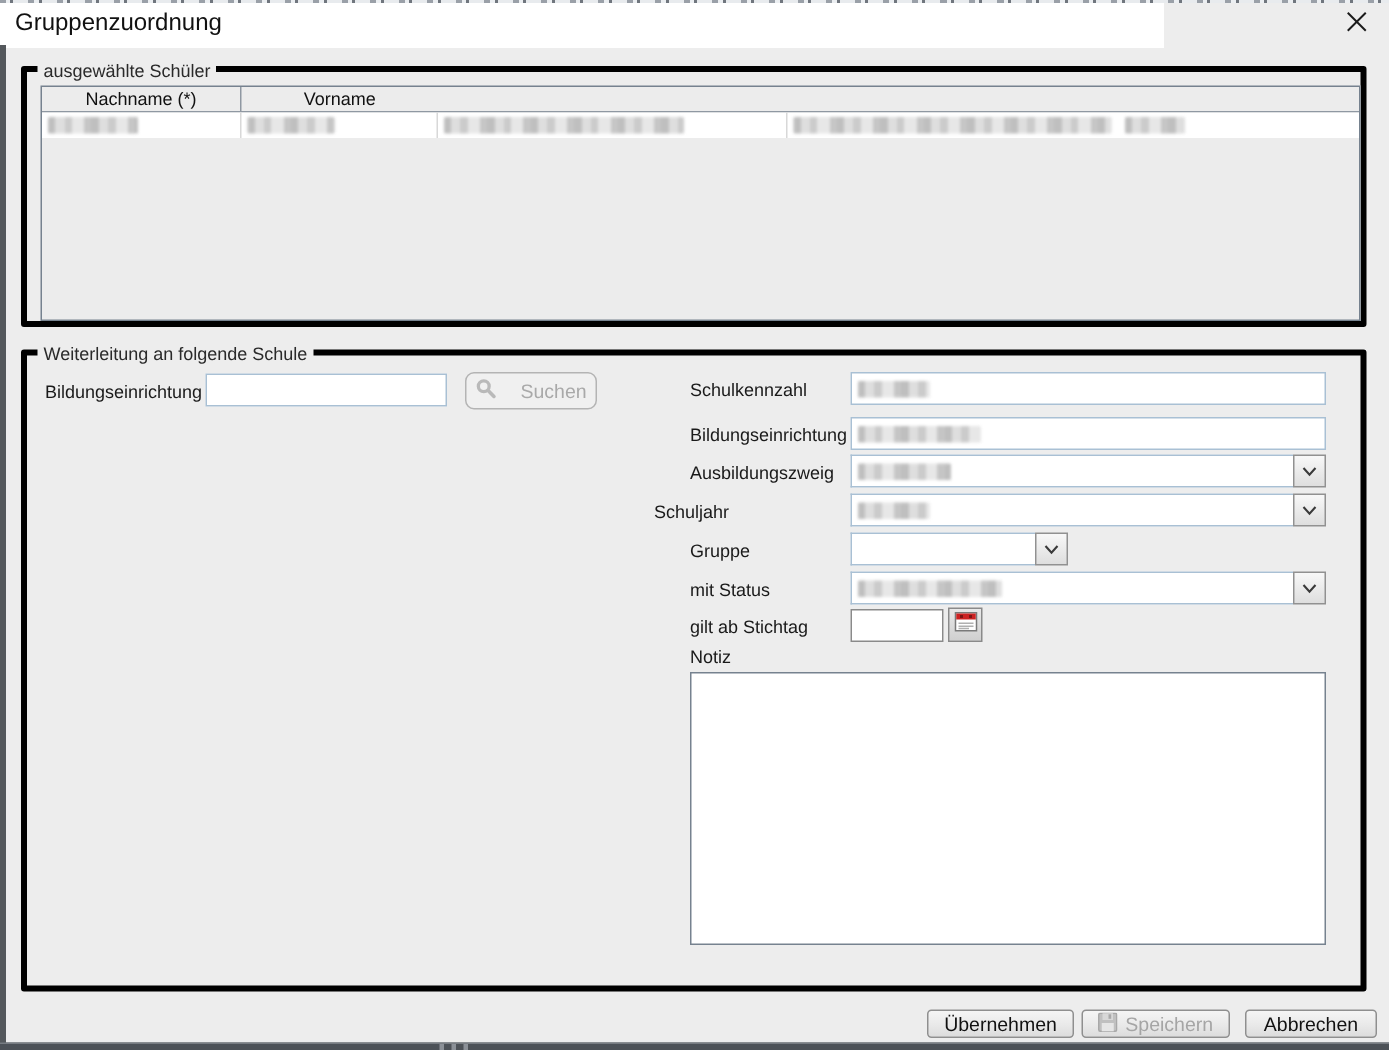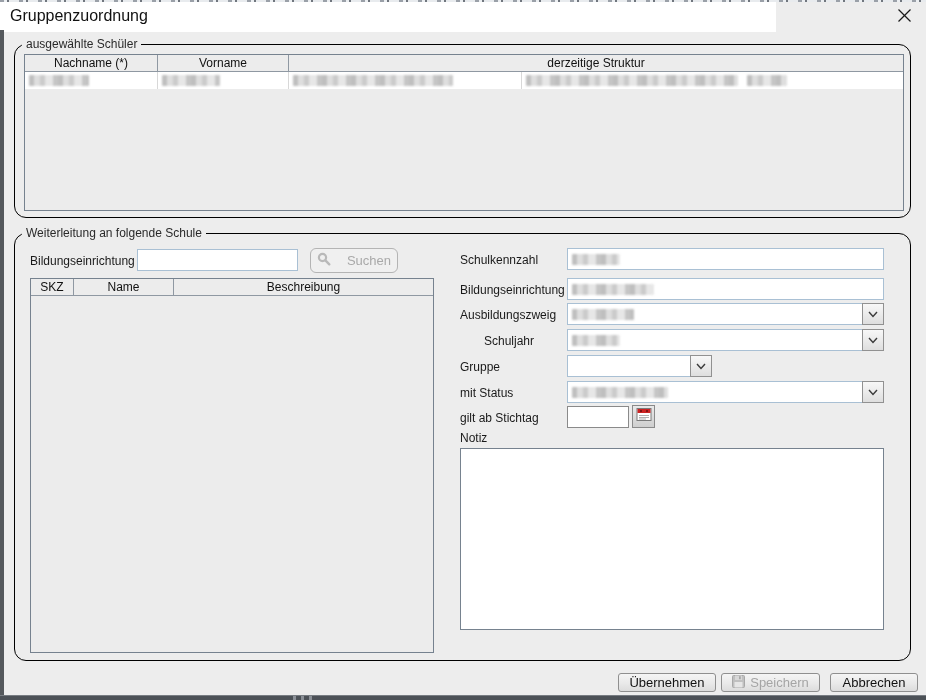--- a/index.html
+++ b/index.html
@@ -13,21 +13,21 @@
   .close{position:absolute;left:894px;top:7px;width:20px;height:20px;cursor:pointer;
          display:flex;align-items:center;justify-content:center;}
   .top-edge{position:absolute;left:0;top:0;width:926px;height:2px;
     background:repeating-linear-gradient(90deg,#9aa0a8 0 4px,#eceff2 4px 7px,#70767e 7px 9px,#e8ebee 9px 19px);}
   .left-edge{position:absolute;left:0;top:30px;width:4px;height:670px;background:#54585c;}
   .bottom-edge{position:absolute;left:0;top:695px;width:926px;height:5px;background:#4c5157;
     border-top:1px solid #777c82;box-sizing:border-box;}
   .bottom-tick{position:absolute;top:696px;width:3px;height:4px;background:#8b9097;}
 
   
-  .groupbox{position:absolute;border:1px solid #000000;border-radius:12px;box-sizing:border-box;}
+  .groupbox{position:absolute;border:4px solid #000000;border-radius:2px;box-sizing:border-box;}
   .groupbox-label{position:absolute;top:-8px;left:7px;background:#ededed;padding:0 4px;
                   font-size:12px;color:#2a2a2a;line-height:14px;}
 
   
   .jtable{position:absolute;border:1px solid #76828f;box-sizing:border-box;background:#ececec;}
   .thead{display:flex;height:17px;background:#ececec;border-bottom:1px solid #8f98a2;box-sizing:border-box;align-items:center;}
   .th{display:flex;align-items:center;justify-content:center;font-size:12px;color:#111;
       border-right:1px solid #8f98a2;box-sizing:border-box;height:100%;}
   .th:last-child{border-right:none;}
   .trow{display:flex;height:17px;background:#ffffff;}
@@ -85,21 +85,20 @@
   </div>
   <div class="top-edge"></div>
 
   <div class="groupbox" style="left:14px;top:44px;width:897px;height:174px;">
     <span class="groupbox-label">ausgewählte Schüler</span>
 
     <div class="jtable" style="left:9px;top:9px;width:880px;height:157px;">
       <div class="thead">
         <div class="th" style="width:133px;">Nachname (*)</div>
         <div class="th" style="width:131px;">Vorname</div>
-        <div class="th" style="flex:1;">derzeitige Struktur</div>
       </div>
       <div class="trow">
         <div class="td" style="width:133px;">
             <span class="redact" style="width:60px"></span>
           </div>
         <div class="td" style="width:131px;">
             <span class="redact" style="width:58px"></span>
           </div>
         <div class="td" style="width:233px;">
             <span class="redact" style="width:160px"></span>
@@ -123,27 +122,20 @@
   <div class="btn-search">
     <span>
       <svg width="14" height="14" viewBox="0 0 14 14">
         <circle cx="5.5" cy="5.5" r="3.6" fill="none" stroke="#b9b9b9" stroke-width="2.2"></circle>
         <line x1="8.4" y1="8.4" x2="12.3" y2="12.3" stroke="#b9b9b9" stroke-width="2.4" stroke-linecap="round"></line>
       </svg>
     </span>
     <span>Suchen</span>
   </div>
 
-  <div class="jtable" style="left:30px;top:278px;width:404px;height:375px;">
-    <div class="thead">
-      <div class="th" style="width:43px;">SKZ</div>
-      <div class="th" style="width:100px;">Name</div>
-      <div class="th" style="flex:1;">Beschreibung</div>
-    </div>
-  </div>
 
   <span class="flabel" style="left:460px;top:253px;">Schulkennzahl</span>
   <div class="tfield" style="left:567px;top:248px;width:317px;">
     <span class="redact" style="width:48px"></span>
   </div>
 
   <span class="flabel" style="left:460px;top:283px;">Bildungseinrichtung</span>
   <div class="tfield" style="left:567px;top:278px;width:317px;">
     <span class="redact" style="width:82px"></span>
   </div>
@@ -153,21 +145,21 @@
     <div class="combo-field">
         <span class="redact" style="width:62px"></span>
       </div>
     <div class="combo-arrow">
       <svg width="10" height="7" viewBox="0 0 10 7">
           <polyline points="1,1 5,5.5 9,1" fill="none" stroke="#3a3a3a" stroke-width="1.4"></polyline>
         </svg>
     </div>
   </div>
 
-  <span class="flabel" style="left:484px;top:334px;">Schuljahr</span>
+  <span class="flabel" style="left:436px;top:334px;">Schuljahr</span>
   <div class="combo" style="left:567px;top:329px;width:317px;">
     <div class="combo-field">
         <span class="redact" style="width:48px"></span>
       </div>
     <div class="combo-arrow">
       <svg width="10" height="7" viewBox="0 0 10 7">
           <polyline points="1,1 5,5.5 9,1" fill="none" stroke="#3a3a3a" stroke-width="1.4"></polyline>
         </svg>
     </div>
   </div>

